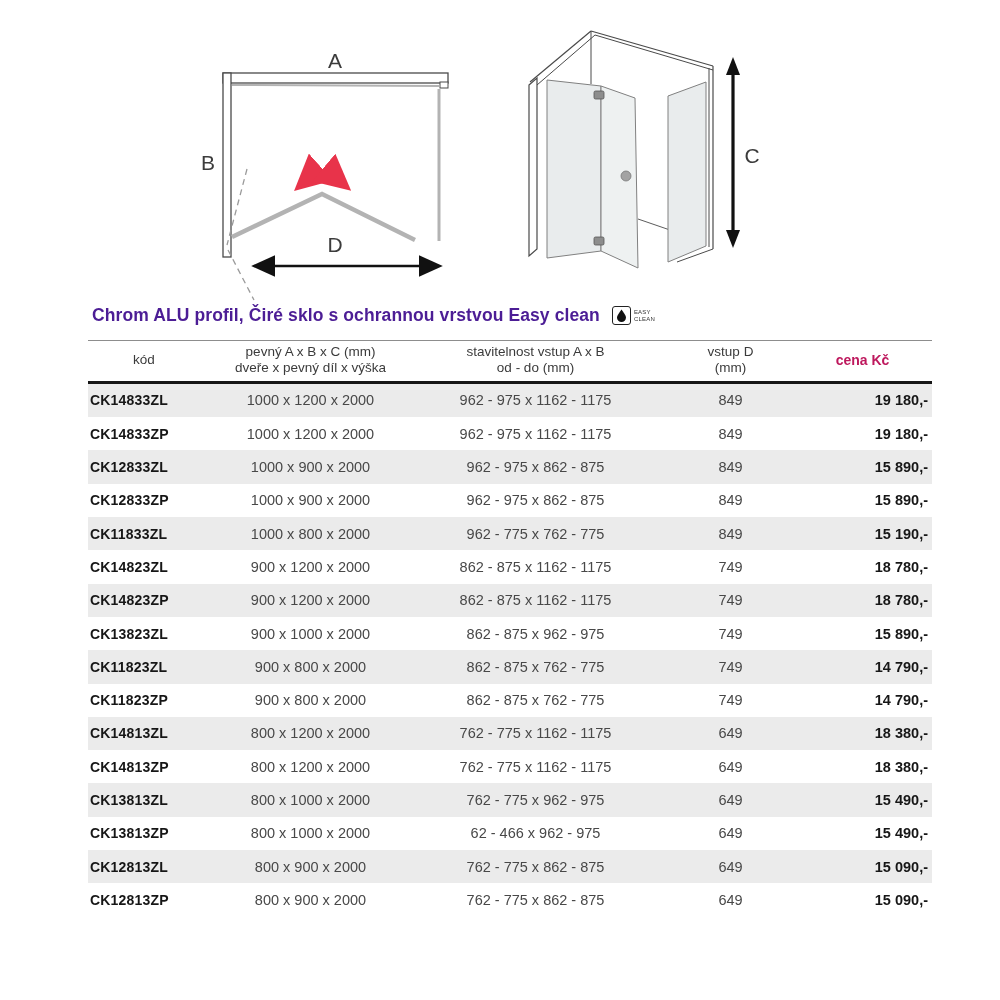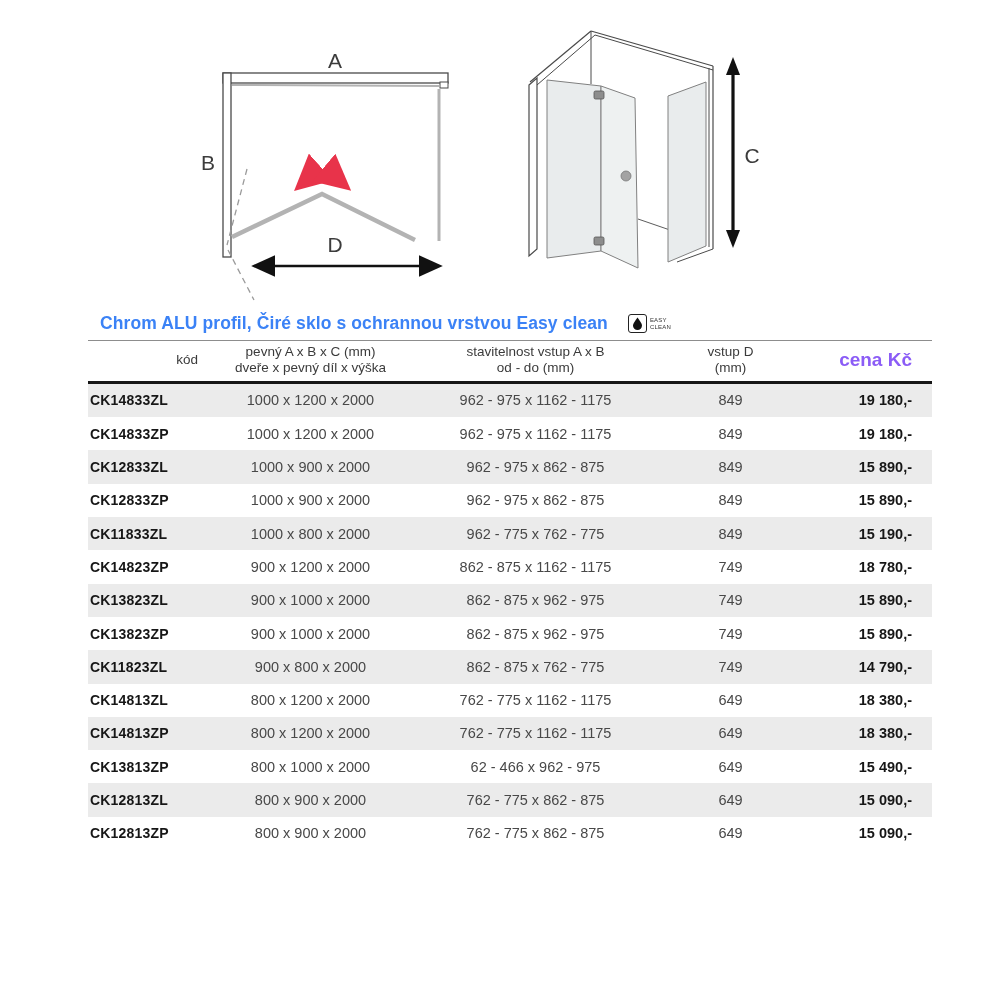--- a/index.html
+++ b/index.html
@@ -11,56 +11,56 @@
   .diagram{position:absolute;}
   #diagram-top{left:178px;top:36px;}
   #diagram-3d{left:513px;top:10px;}
   .dim-label{font-family:"Liberation Sans",sans-serif;font-size:21px;fill:#3c3c3c;}
   
   .title-row{
     position:absolute;left:88px;top:301px;width:860px;
     display:flex;align-items:center;
   }
   .page-title{
-    font-size:17.5px;font-weight:700;color:#3b82f6;margin:12px;letter-spacing:.1px;text-align:right;
+    font-size:17.5px;font-weight:700;color:#4c1d95;margin:4px;letter-spacing:.1px;text-align:right;
   }
   .easyclean-badge{display:inline-flex;align-items:center;margin-left:8px;}
   .easyclean-box{
     width:17px;height:17px;border:1.3px solid #222;border-radius:3px;
     display:flex;align-items:center;justify-content:center;background:#fff;
   }
   .easyclean-text{
     margin-left:3px;font-size:6px;line-height:1.15;color:#333;
     letter-spacing:.2px;font-weight:400;
   }
   
   .spec-table{
     position:absolute;left:88px;top:340px;width:844px;
     border-collapse:collapse;table-layout:fixed;
   }
   .spec-table thead th{
     border-top:1px solid #8d8d8d;border-bottom:3px solid #161616;
     font-weight:400;font-size:13.5px;color:#3b3b3b;line-height:1.18;
     padding:3px 0 5px 0;text-align:center;vertical-align:middle;
   }
-  .spec-table thead th.col-kod{text-align:right;padding-left:2px;}
+  .spec-table thead th.col-kod{text-align:center;padding-left:2px;}
   .spec-table thead th.col-cena{
-    text-align:right;padding-right:20px;font-weight:700;color:#8b5cf6;font-size:19px;
+    text-align:center;padding-right:20px;font-weight:700;color:#be185d;font-size:14px;
   }
   .spec-table thead th .sub{display:block;}
   .spec-table tbody td{
     height:33.3px;font-size:14.5px;color:#484848;text-align:center;padding:0;
   }
   .spec-table tbody tr:nth-child(odd){background:#ebebeb;}
   .spec-table tbody td:first-child{
     text-align:left;font-weight:700;color:#161616;font-size:14px;
     letter-spacing:.2px;padding-left:2px;
   }
   .spec-table tbody td:last-child{
-    text-align:right;font-weight:700;color:#161616;padding-right:20px;
+    text-align:right;font-weight:700;color:#161616;padding-right:4px;
   }
 </style>
 </head>
 <body>
 
 <svg id="diagram-top" class="diagram" width="290" height="268" viewBox="0 0 290 268">
   <defs>
     <marker id="redhead" orient="auto-start-reverse" markerWidth="9" markerHeight="9" refX="6" refY="4.5">
       <path d="M0,0 L9,4.5 L0,9 Z" fill="#e8334a"></path>
     </marker>
@@ -201,62 +201,76 @@
         <td>15 890,-</td>
       </tr>
       <tr>
         <td>CK11833ZL</td>
         <td>1000 x 800 x 2000</td>
         <td>962 - 775 x 762 - 775</td>
         <td>849</td>
         <td>15 190,-</td>
       </tr>
       <tr>
+        <td>CK14823ZL</td>
+        <td>900 x 1200 x 2000</td>
+        <td>862 - 875 x 1162 - 1175</td>
+        <td>749</td>
+        <td>18 780,-</td>
+      </tr>
+      <tr>
         <td>CK14823ZP</td>
         <td>900 x 1200 x 2000</td>
         <td>862 - 875 x 1162 - 1175</td>
         <td>749</td>
         <td>18 780,-</td>
       </tr>
       <tr>
         <td>CK13823ZL</td>
         <td>900 x 1000 x 2000</td>
         <td>862 - 875 x 962 - 975</td>
         <td>749</td>
         <td>15 890,-</td>
       </tr>
       <tr>
-        <td>CK13823ZP</td>
-        <td>900 x 1000 x 2000</td>
-        <td>862 - 875 x 962 - 975</td>
-        <td>749</td>
-        <td>15 890,-</td>
-      </tr>
-      <tr>
         <td>CK11823ZL</td>
         <td>900 x 800 x 2000</td>
         <td>862 - 875 x 762 - 775</td>
         <td>749</td>
         <td>14 790,-</td>
       </tr>
       <tr>
+        <td>CK11823ZP</td>
+        <td>900 x 800 x 2000</td>
+        <td>862 - 875 x 762 - 775</td>
+        <td>749</td>
+        <td>14 790,-</td>
+      </tr>
+      <tr>
         <td>CK14813ZL</td>
         <td>800 x 1200 x 2000</td>
         <td>762 - 775 x 1162 - 1175</td>
         <td>649</td>
         <td>18 380,-</td>
       </tr>
       <tr>
         <td>CK14813ZP</td>
         <td>800 x 1200 x 2000</td>
         <td>762 - 775 x 1162 - 1175</td>
         <td>649</td>
         <td>18 380,-</td>
       </tr>
       <tr>
+        <td>CK13813ZL</td>
+        <td>800 x 1000 x 2000</td>
+        <td>762 - 775 x 962 - 975</td>
+        <td>649</td>
+        <td>15 490,-</td>
+      </tr>
+      <tr>
         <td>CK13813ZP</td>
         <td>800 x 1000 x 2000</td>
         <td>62 - 466 x 962 - 975</td>
         <td>649</td>
         <td>15 490,-</td>
       </tr>
       <tr>
         <td>CK12813ZL</td>
         <td>800 x 900 x 2000</td>
         <td>762 - 775 x 862 - 875</td>

